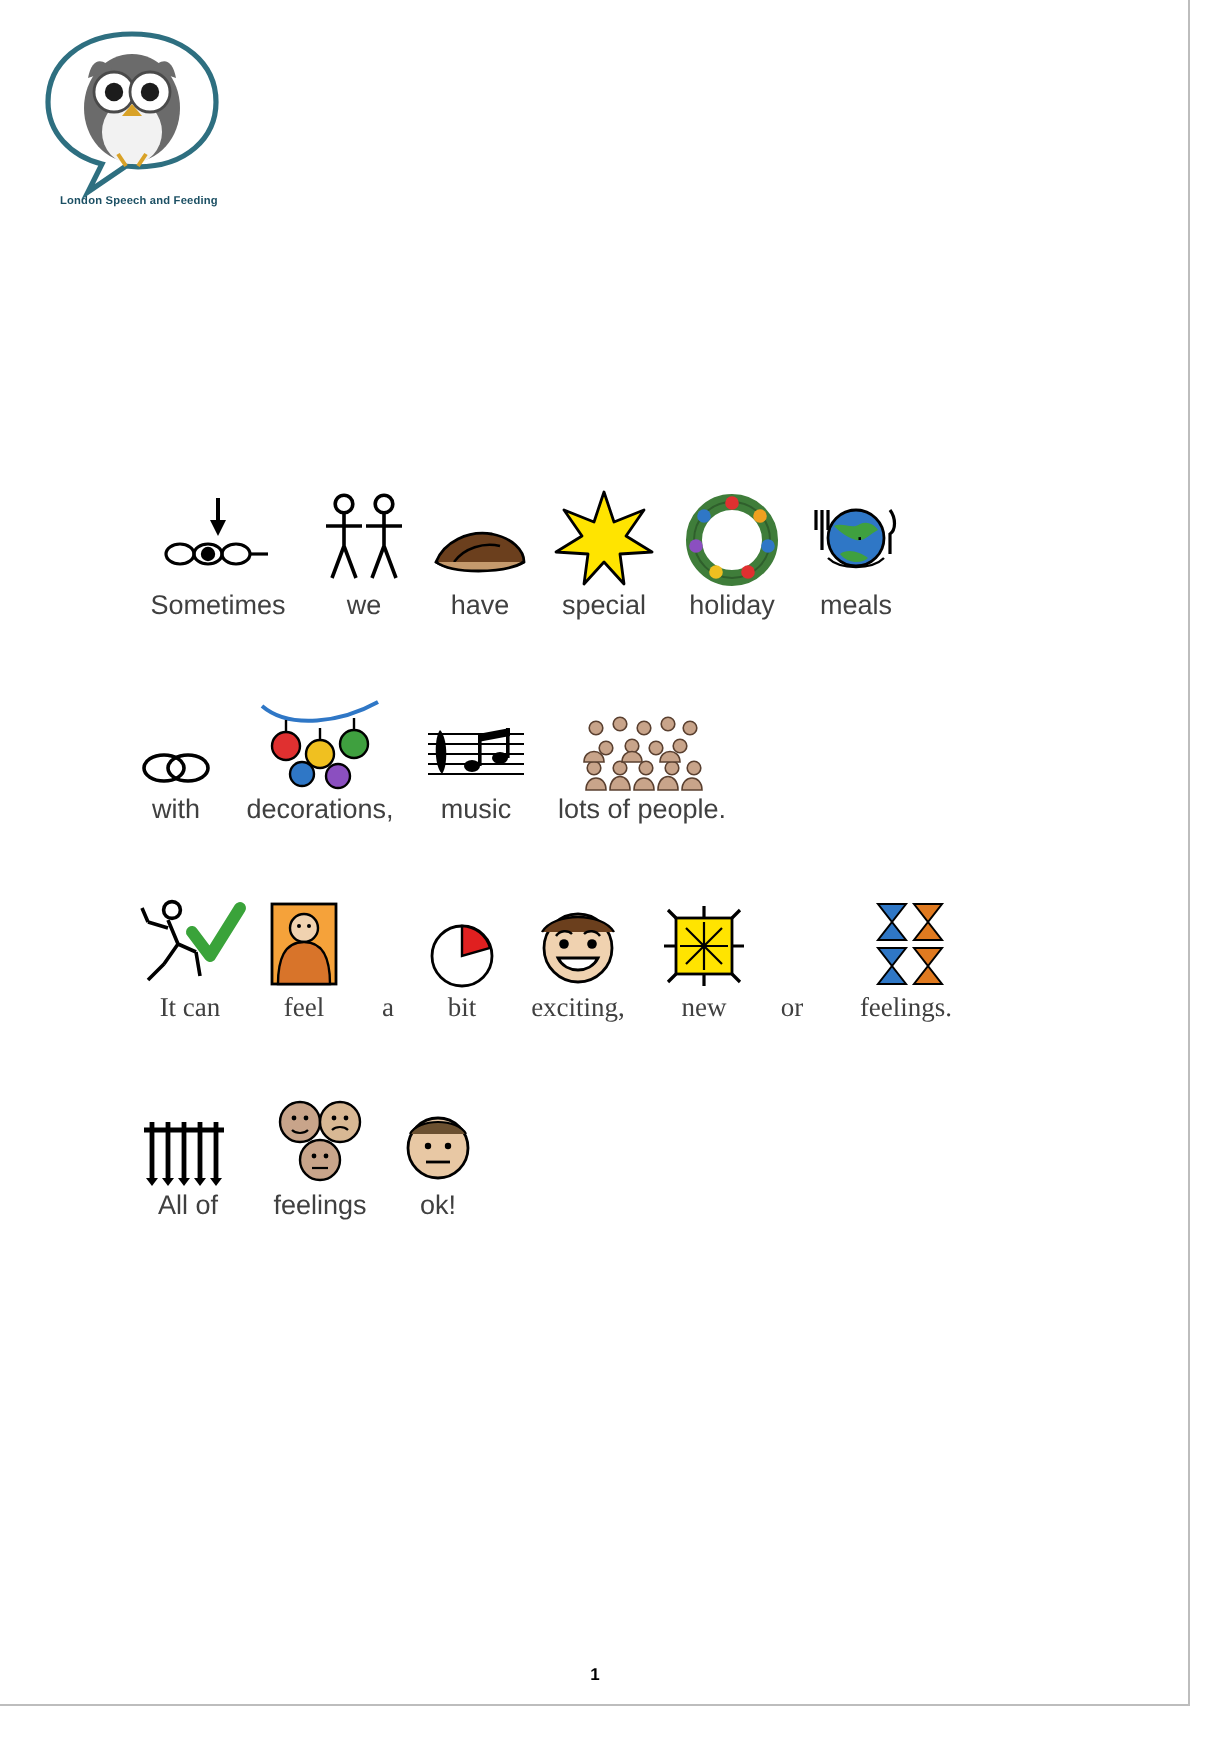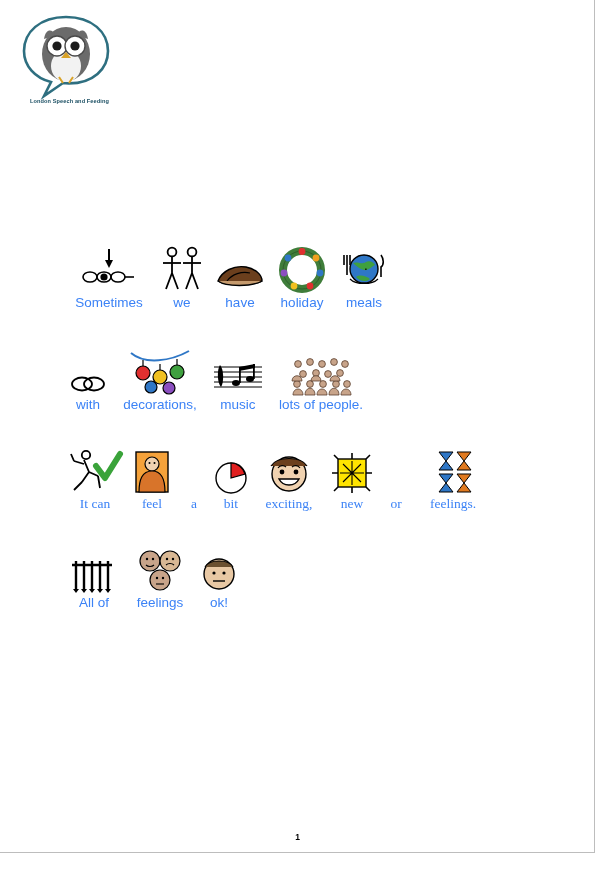--- a/index.html
+++ b/index.html
@@ -64,21 +64,21 @@
     height: 50px;
     width: 100%;
     display: flex;
     align-items: flex-end;
     justify-content: center;
     margin-bottom: 2px;
   }
   .sym svg { display: block; overflow: visible; }
   .word {
     font-size: 13.5px;
-    color: #3b82f6;
+    color: #404040;
     line-height: 15px;
     white-space: nowrap;
     text-align: center;
   }
   .period-below {
     position: absolute;
     font-size: 13.5px;
     color: #000;
   }
 
@@ -161,20 +161,28 @@
       </div>
       <div class="cell" style="width:48px">
         <div class="sym">
           <svg width="52" height="34" viewBox="0 0 52 34">
             <path d="M4 22 C8 12 20 6 32 8 C42 10 48 16 48 22 C40 26 14 28 4 22 Z" fill="#6b3f1d" stroke="#000" stroke-width="1.4"></path>
             <path d="M13 22 C18 15 28 12 36 14" fill="none" stroke="#000" stroke-width="1.2"></path>
             <path d="M4 22 C12 28 38 28 48 22" fill="#c59a6d" stroke="#000" stroke-width="1.4"></path>
           </svg>
         </div>
         <div class="word">have</div>
+      </div>
+      <div class="cell" style="width:52px">
+        <div class="sym">
+          <svg width="50" height="48" viewBox="0 0 50 48">
+            <path d="M25 1 L30 16 L45 10 L36 23 L49 31 L33 32 L35 47 L25 36 L15 47 L17 32 L1 31 L14 23 L5 10 L20 16 Z" fill="#ffe400" stroke="#000" stroke-width="1.4" stroke-linejoin="round"></path>
+          </svg>
+        </div>
+        <div class="word">special</div>
       </div>
       <div class="cell" style="width:52px">
         <div class="sym">
           <svg width="46" height="46" viewBox="0 0 46 46">
             <circle cx="23" cy="23" r="19" fill="none" stroke="#3f7d3a" stroke-width="8"></circle>
             <circle cx="23" cy="23" r="19" fill="none" stroke="#2f5f2c" stroke-width="1"></circle>
             <circle cx="23" cy="4.5" r="3.4" fill="#e03030"></circle>
             <circle cx="37" cy="11" r="3.4" fill="#f0a020"></circle>
             <circle cx="41" cy="26" r="3.4" fill="#2f77c6"></circle>
             <circle cx="31" cy="39" r="3.4" fill="#e03030"></circle>

